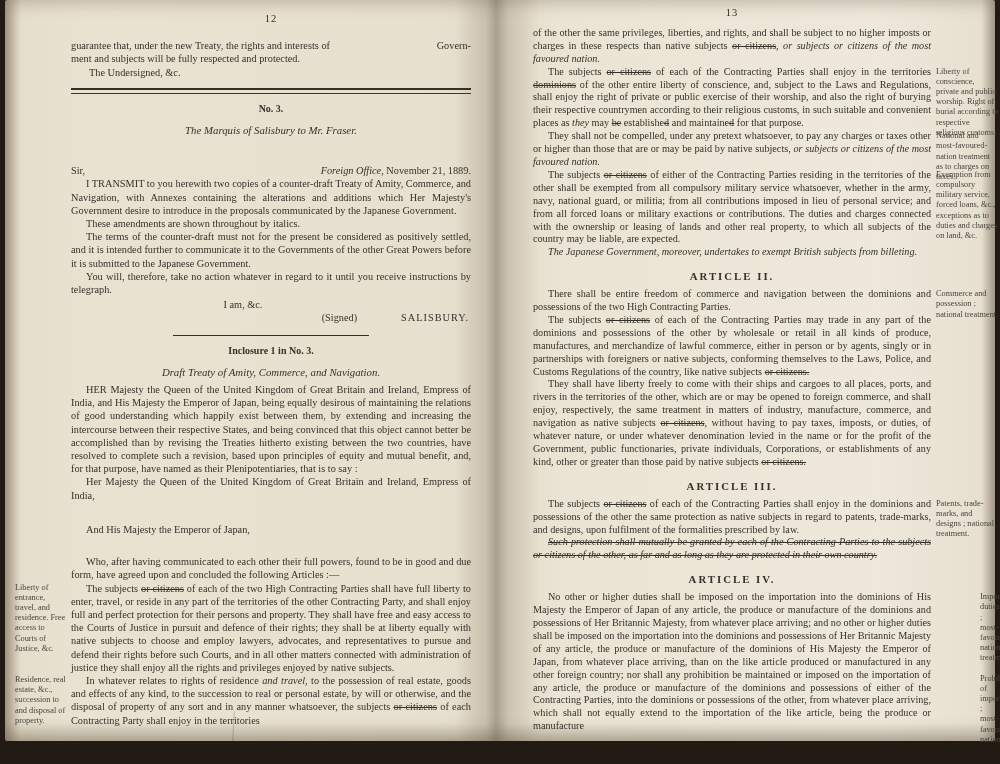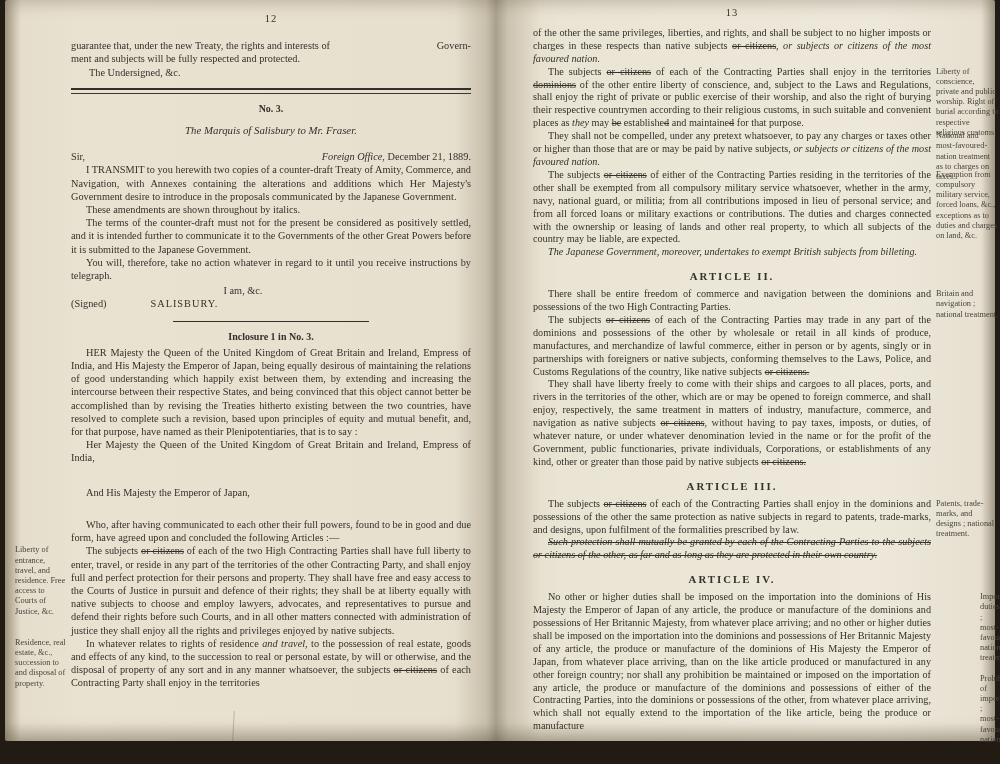--- a/index.html
+++ b/index.html
@@ -48,26 +48,26 @@
   .rule-double {
     height:3px; border-top:2.3px solid #33302a; border-bottom:1px solid #3a372f;
     margin:9px 0 2px;
   }
   .rule-short { width:196px; border-top:1.6px solid #33302a; margin:10px auto 4px; }
   .center-h { text-align:center; font-weight:700; font-size:10px; margin:8px 0 3px; }
   .center-it { text-align:center; font-style:italic; font-size:10.8px; margin:9px 0 4px; }
   .article-h { text-align:center; font-weight:700; letter-spacing:2px; font-size:10.8px; }
   .page-left .article-h { margin:12px 0 6px; }
   .page-right .article-h { margin:11px 0 5px; }
-  .sirline { display:flex; justify-content:space-between; margin-top:13px;gap:23px; }
+  .sirline { display:flex; justify-content:space-between; margin-top:27px;gap:23px; }
   .it { font-style:italic; }
   .del { text-decoration:line-through; text-decoration-thickness:1px; }
   .sig { margin-top:2px; }
   .sig1 { text-align:center; padding-right:56px; }
-  .sig2 { text-align:left; padding-right:2px; }
+  .sig2 { text-align:right; padding-right:2px; }
   .sig2 .gap { display:inline-block; width:44px; }
   .sig-name { letter-spacing:1px; }
   .sp-emperor { margin-top:21px; }
   .sp-who { margin-top:19px; }
   .mnote {
     font-size:8.3px; line-height:10.2px; color:#47443c; text-align:left;
     text-indent:0;
   }
   .mnote-left { position:absolute; left:-56px; top:1px; width:51px; }
   .mnote-right { position:absolute; right:-68px; top:1px; width:63px; }
@@ -91,38 +91,39 @@
       <div class="para noindent">ment and subjects will be fully respected and protected.</div>
       <div class="para indent1">The Undersigned, &amp;c.</div>
 
       <div class="rule-double"></div>
 
       <div class="center-h">No. 3.</div>
       <div class="center-it">The Marquis of Salisbury to Mr. Fraser.</div>
 
       <div class="sirline">
         <span>Sir,</span>
-        <span><span class="it">Foreign Office,</span><span> December 21, 1889.</span></span>
+        <span><span class="it">Foreign Office,</span><span> November 21, 1889.</span></span>
       </div>
 
       <div class="para">I TRANSMIT to you herewith two copies of a counter-draft Treaty of Amity, Commerce, and Navigation, with Annexes containing the alterations and additions which Her Majesty's Government desire to introduce in the proposals communicated by the Japanese Government.</div>
       <div class="para">These amendments are shown throughout by italics.</div>
       <div class="para">The terms of the counter-draft must not for the present be considered as positively settled, and it is intended further to communicate it to the Governments of the other Great Powers before it is submitted to the Japanese Government.</div>
       <div class="para">You will, therefore, take no action whatever in regard to it until you receive instructions by telegraph.</div>
 
       <div class="sig">
         <div class="sig1">I am, &amp;c.</div>
         <div class="sig2">
           <span>(Signed)</span><span class="gap"></span><span class="sig-name">SALISBURY.</span>
         </div>
       </div>
 
       <div class="rule-short"></div>
 
       <div class="center-h">Inclosure 1 in No. 3.</div>
+      <div class="center-it">Draft Treaty of Amity, Commerce, and Navigation.</div>
 
       <div class="para">HER Majesty the Queen of the United Kingdom of Great Britain and Ireland, Empress of India, and His Majesty the Emperor of Japan, being equally desirous of maintaining the relations of good understanding which happily exist between them, by extending and increasing the intercourse between their respective States, and being convinced that this object cannot better be accomplished than by revising the Treaties hitherto existing between the two countries, have resolved to complete such a revision, based upon principles of equity and mutual benefit, and, for that purpose, have named as their Plenipotentiaries, that is to say :</div>
       <div class="para">Her Majesty the Queen of the United Kingdom of Great Britain and Ireland, Empress of India,</div>
       <div class="para sp-emperor">And His Majesty the Emperor of Japan,</div>
       <div class="para sp-who">Who, after having communicated to each other their full powers, found to be in good and due form, have agreed upon and concluded the following Articles :—</div>
 
 
       <div class="para">
         <span class="mnote mnote-left">Liberty of entrance, travel, and residence. Free access to Courts of Justice, &amp;c.</span>
         <span><span>The subjects </span><span class="del">or citizens</span><span> of each of the two High Contracting Parties shall have full liberty to enter, travel, or reside in any part of the territories of the other Contracting Party, and shall enjoy full and perfect protection for their persons and property. They shall have free and easy access to the Courts of Justice in pursuit and defence of their rights; they shall be at liberty equally with native subjects to choose and employ lawyers, advocates, and representatives to pursue and defend their rights before such Courts, and in all other matters connected with administration of justice they shall enjoy all the rights and privileges enjoyed by native subjects.</span></span>
@@ -155,21 +156,21 @@
         <span><span>The subjects </span><span class="del">or citizens</span><span> of either of the Contracting Parties residing in the territories of the other shall be exempted from all compulsory military service whatsoever, whether in the army, navy, national guard, or militia; from all contributions imposed in lieu of personal service; and from all forced loans or military exactions or contributions. The duties and charges connected with the ownership or leasing of lands and other real property, to which all subjects of the country may be liable, are expected.</span></span>
       </div>
 
       <div class="para">
         <span><span class="it">The Japanese Government, moreover, undertakes to exempt British subjects from billeting.</span></span>
       </div>
 
       <div class="article-h">ARTICLE II.</div>
 
       <div class="para">
-        <span class="mnote mnote-right">Britain and navigation ; national treatment.</span>
+        <span class="mnote mnote-right">Commerce and possession ; national treatment.</span>
         <span>There shall be entire freedom of commerce and navigation between the dominions and possessions of the two High Contracting Parties.</span>
       </div>
       <div class="para">
         <span><span>The subjects </span><span class="del">or citizens</span><span> of each of the Contracting Parties may trade in any part of the dominions and possessions of the other by wholesale or retail in all kinds of produce, manufactures, and merchandize of lawful commerce, either in person or by agents, singly or in partnerships with foreigners or native subjects, conforming themselves to the Laws, Police, and Customs Regulations of the country, like native subjects </span><span class="del">or citizens.</span></span>
       </div>
       <div class="para">
         <span><span>They shall have liberty freely to come with their ships and cargoes to all places, ports, and rivers in the territories of the other, which are or may be opened to foreign commerce, and shall enjoy, respectively, the same treatment in matters of industry, manufacture, commerce, and navigation as native subjects </span><span class="del">or citizens</span><span>, without having to pay taxes, imposts, or duties, of whatever nature, or under whatever denomination levied in the name or for the profit of the Government, public functionaries, private individuals, Corporations, or establishments of any kind, other or greater than those paid by native subjects </span><span class="del">or citizens.</span></span>
       </div>
 
       <div class="article-h">ARTICLE III.</div>

